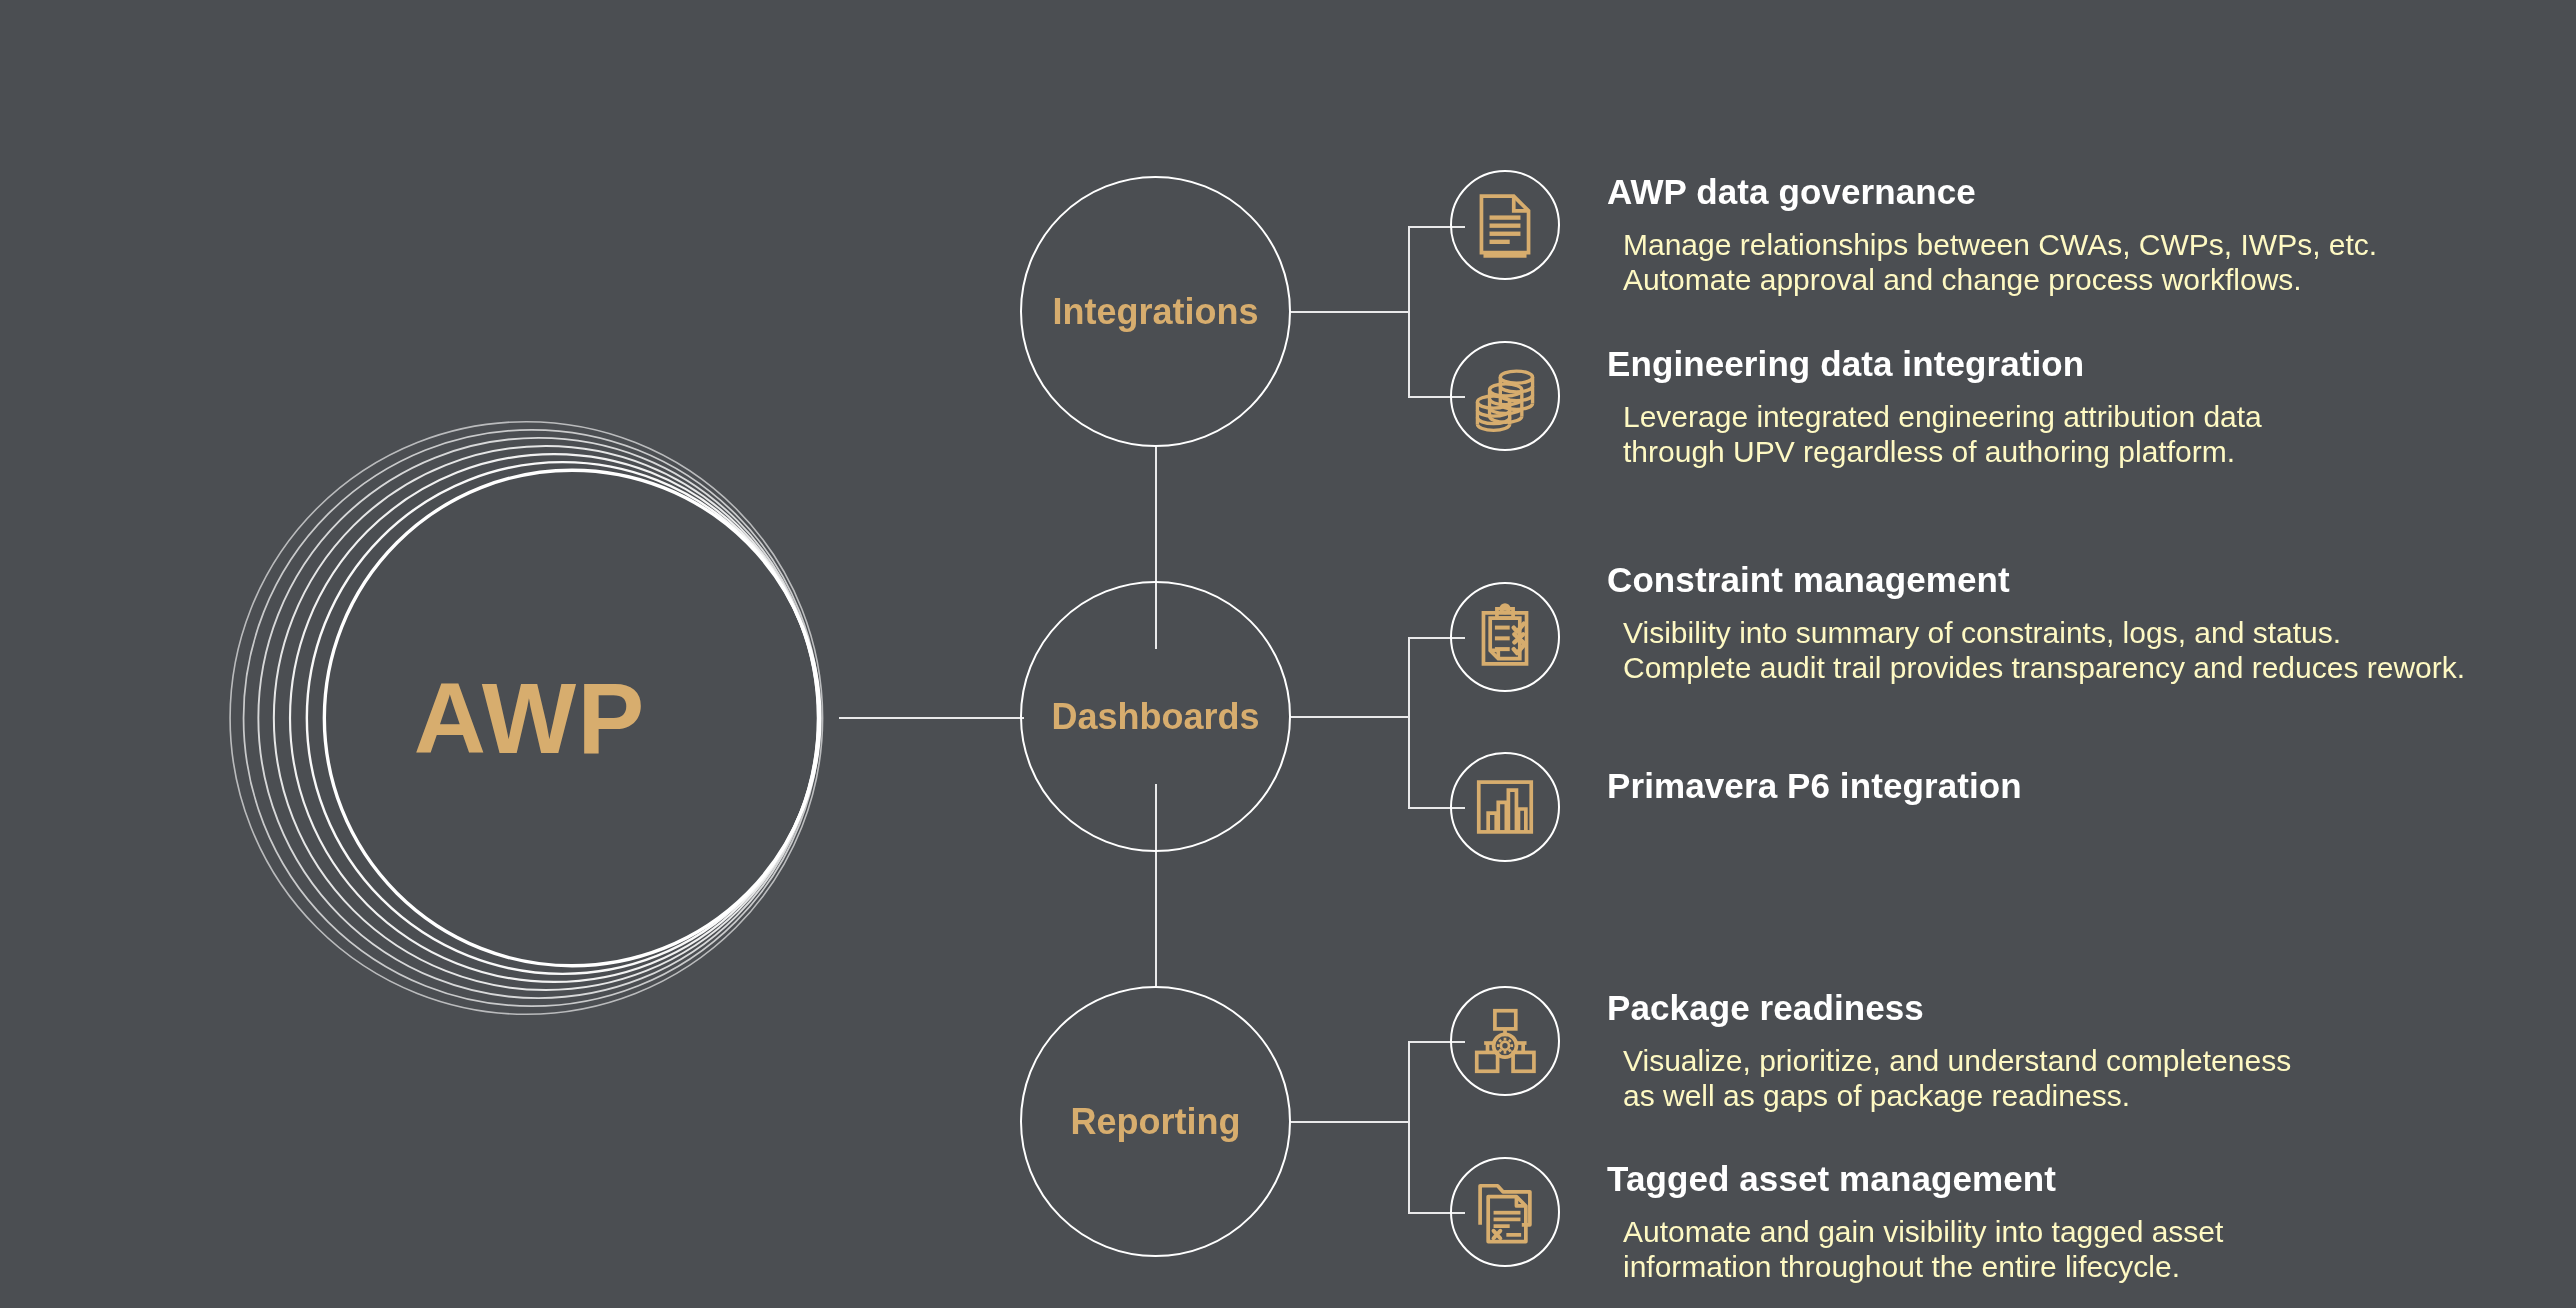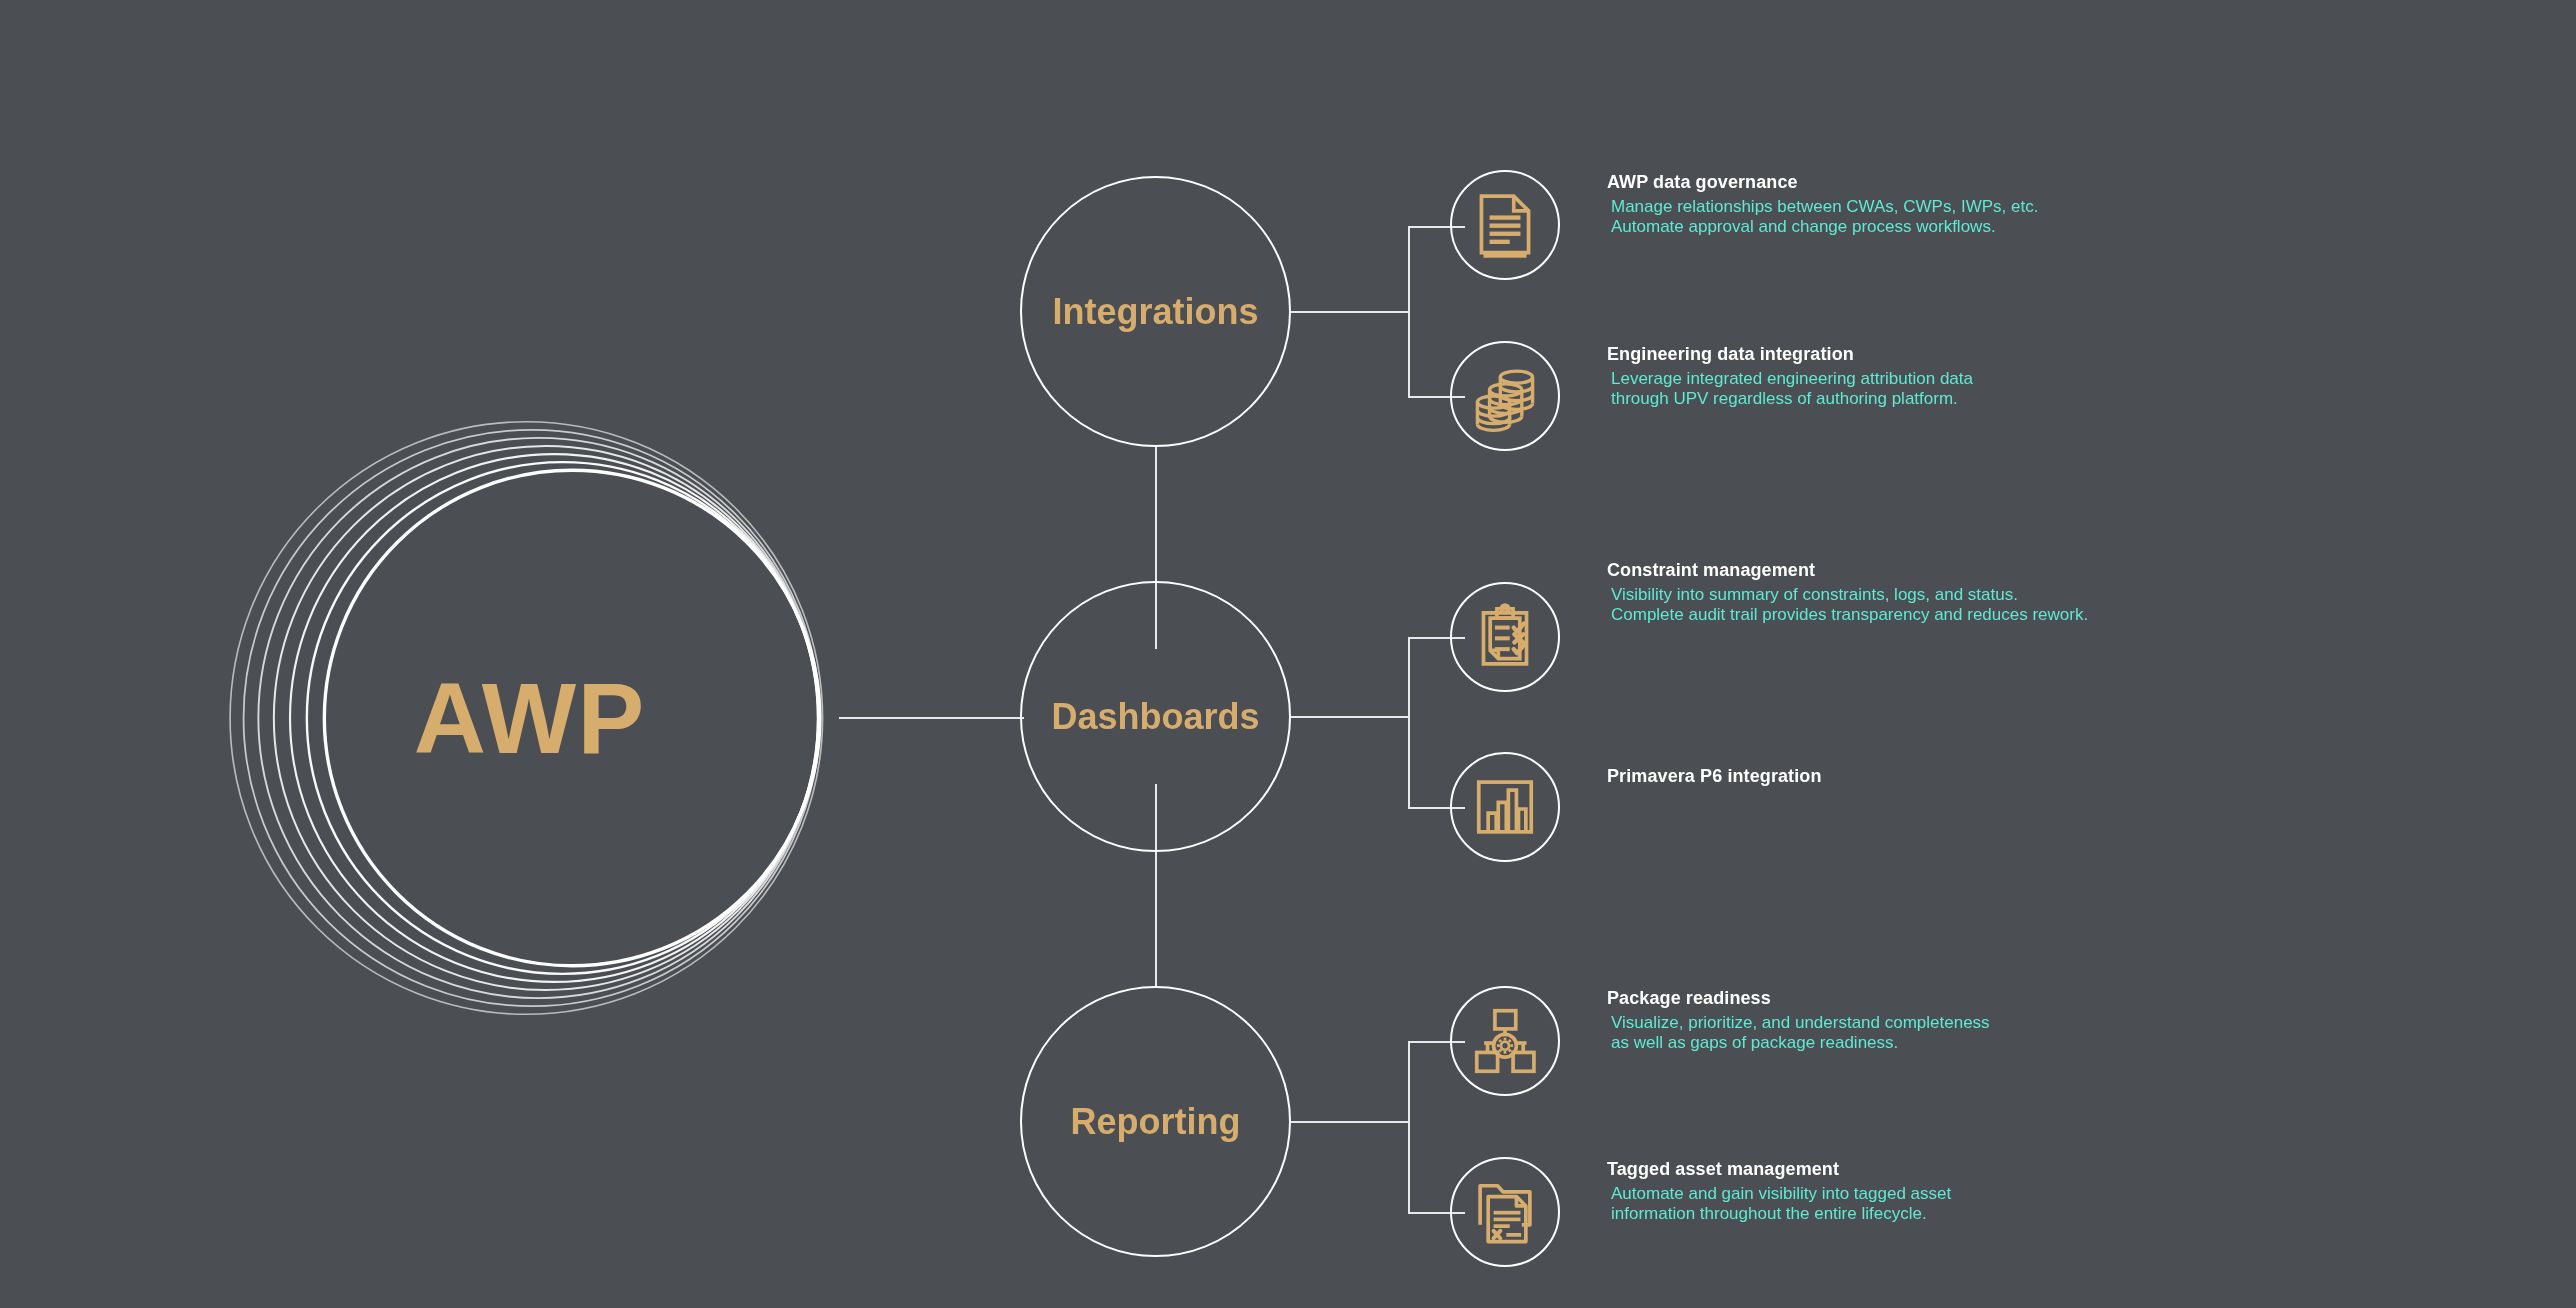--- a/index.html
+++ b/index.html
@@ -38,25 +38,25 @@
   }
   .icon-circle svg{display:block;}
 
   
   .line-h{position:absolute;height:2px;background:#e9e9ea;}
   .line-v{position:absolute;width:2px;background:#e9e9ea;}
 
   
   .feature{position:absolute;left:1607px;width:916px;}
   .feature h3{
-    margin:0 0 4px 0;color:#ffffff;font-size:18px;font-weight:bold;
+    margin:0 0 4px 0;color:#ffffff;font-size:35px;font-weight:bold;
     letter-spacing:0.1px;
   }
   .feature p{
-    margin:4px;color:#5eead4;font-size:17px;line-height:1.16;font-weight:400;
+    margin:16px;color:#fef9c3;font-size:30px;line-height:1.16;font-weight:400;
   }
   .feature p span{display:block;white-space:pre;}
 </style>
 </head>
 <body>
 
 <div id="stage">
 
   <div class="hub">
     <svg viewBox="0 0 900 900" xmlns="http://www.w3.org/2000/svg">

